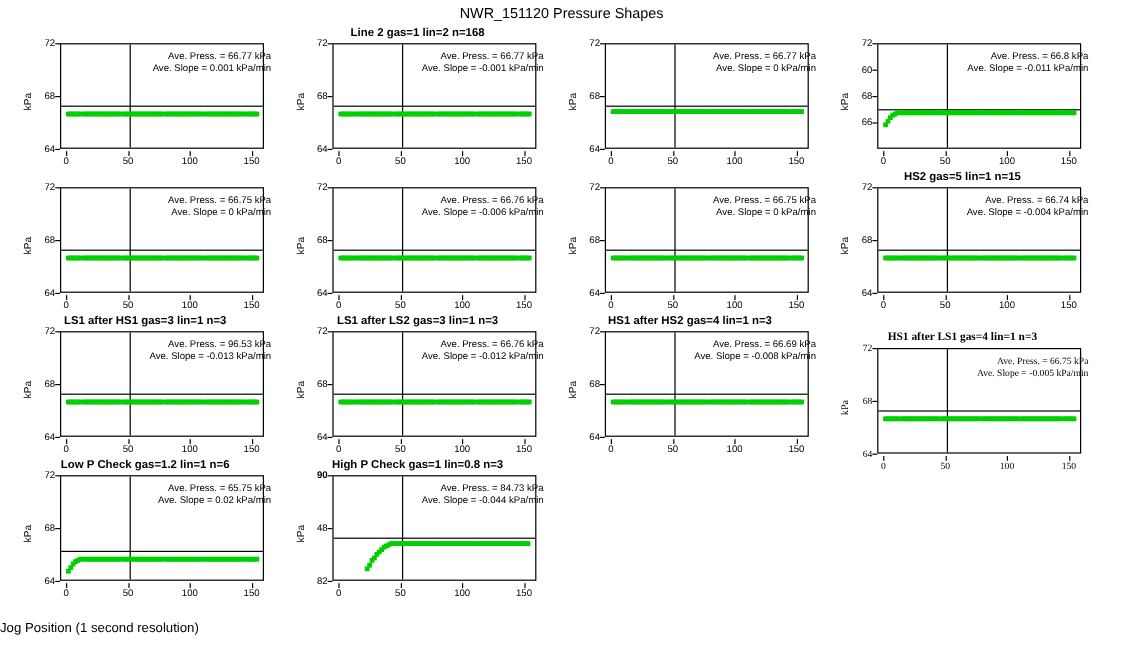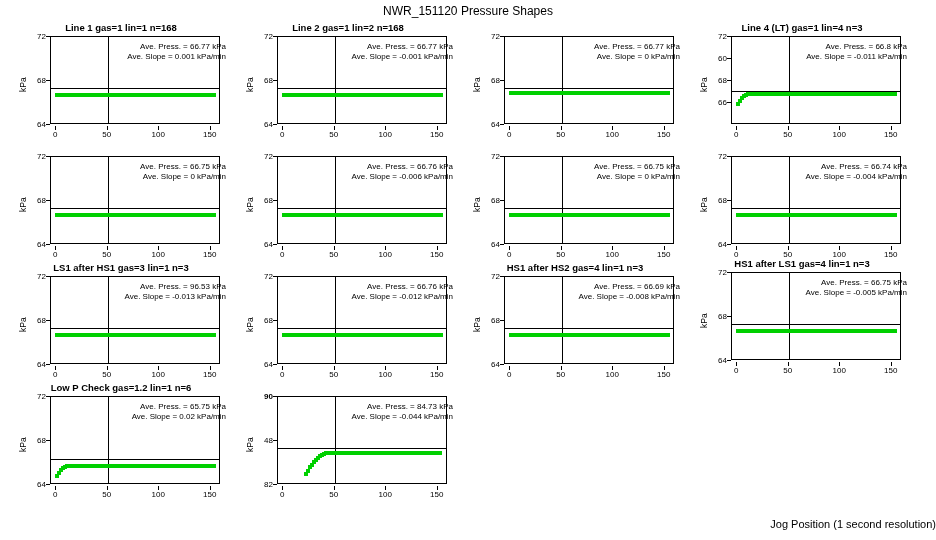--- a/index.html
+++ b/index.html
@@ -6,21 +6,21 @@
   body{
     width:936px;height:540px;background:#ffffff;
     font-family:"Liberation Sans", sans-serif;
     color:#000;overflow:hidden;position:relative;
   }
   #page-title{
     position:absolute;top:4px;left:0;width:936px;text-align:center;
     font-size:12px;color:#000;
   }
   #xaxis-title{
-    position:absolute;top:518px;left:0;width:936px;text-align:right;
+    position:absolute;top:518px;left:0;width:936px;text-align:left;
     font-size:11px;color:#000;
   }
   .panel{position:absolute;}
   .panel-title{
     position:absolute;top:0;left:0;width:100%;text-align:center;
     font-size:9.5px;font-weight:bold;white-space:nowrap;
   }
   .plotbox{
     position:absolute;left:38px;top:14px;width:170px;height:88px;
     border:1px solid #000;background:#fff;box-sizing:border-box;
@@ -53,21 +53,20 @@
       transform:translate(-2px,-2px);}
 </style>
 </head>
 <body>
 
 <div id="page-title">NWR_151120  Pressure Shapes</div>
 <div id="xaxis-title">Jog Position (1 second resolution)</div>
 
 <div id="panels">
     <div class="panel" style="left: 12px; top: 22px; width: 218px; height: 120px;">
-      <div class="panel-title">Line 1 gas=1 lin=1 n=168</div>
       <div class="ylabel" style="left: 6px; top: 70px;">kPa</div>
       <div class="plotbox">
         <div class="hline" style="top: 50.6px;"></div>
         <div class="vline" style="left: 56.6667px;"></div>
         <div class="series">
           <div class="pt" style="left: 6.18182px; top: 57.53px; background: rgb(0, 208, 0);"></div>
           <div class="pt" style="left: 8.24242px; top: 57.53px; background: rgb(0, 208, 0);"></div>
           <div class="pt" style="left: 10.303px; top: 57.53px; background: rgb(0, 208, 0);"></div>
           <div class="pt" style="left: 12.3636px; top: 57.53px; background: rgb(0, 208, 0);"></div>
           <div class="pt" style="left: 14.4242px; top: 57.53px; background: rgb(0, 208, 0);"></div>
@@ -373,21 +372,20 @@
         <div class="xtick" style="left: 5.15152px; top: 4px;">0</div>
         <div class="tickmark-x" style="left: 56.6667px;"></div>
         <div class="xtick" style="left: 56.6667px; top: 4px;">50</div>
         <div class="tickmark-x" style="left: 108.182px;"></div>
         <div class="xtick" style="left: 108.182px; top: 4px;">100</div>
         <div class="tickmark-x" style="left: 159.697px;"></div>
         <div class="xtick" style="left: 159.697px; top: 4px;">150</div>
       </div>
     </div>
     <div class="panel" style="left: 693px; top: 22px; width: 218px; height: 120px;">
-      <div class="panel-title">Line 4 (LT) gas=1 lin=4 n=3</div>
       <div class="ylabel" style="left: 6px; top: 70px;">kPa</div>
       <div class="plotbox">
         <div class="hline" style="top: 53.9px;"></div>
         <div class="vline" style="left: 56.6667px;"></div>
         <div class="series">
           <div class="pt" style="left: 6.18182px; top: 67.1px; background: rgb(0, 208, 0);"></div>
           <div class="pt" style="left: 8.24242px; top: 63.8273px; background: rgb(0, 208, 0);"></div>
           <div class="pt" style="left: 10.303px; top: 61.2091px; background: rgb(0, 208, 0);"></div>
           <div class="pt" style="left: 12.3636px; top: 59.2455px; background: rgb(0, 208, 0);"></div>
           <div class="pt" style="left: 14.4242px; top: 57.9364px; background: rgb(0, 208, 0);"></div>
@@ -800,20 +798,21 @@
         <div class="xtick" style="left: 5.15152px; top: 4px;">0</div>
         <div class="tickmark-x" style="left: 56.6667px;"></div>
         <div class="xtick" style="left: 56.6667px; top: 4px;">50</div>
         <div class="tickmark-x" style="left: 108.182px;"></div>
         <div class="xtick" style="left: 108.182px; top: 4px;">100</div>
         <div class="tickmark-x" style="left: 159.697px;"></div>
         <div class="xtick" style="left: 159.697px; top: 4px;">150</div>
       </div>
     </div>
     <div class="panel" style="left: 693px; top: 142px; width: 218px; height: 120px;">
+      <div class="panel-title">HS2 gas=5 lin=1 n=15</div>
       <div class="ylabel" style="left: 6px; top: 70px;">kPa</div>
       <div class="plotbox">
         <div class="hline" style="top: 50.6px;"></div>
         <div class="vline" style="left: 56.6667px;"></div>
         <div class="series">
           <div class="pt" style="left: 6.18182px; top: 57.86px; background: rgb(0, 208, 0);"></div>
           <div class="pt" style="left: 8.24242px; top: 57.86px; background: rgb(0, 208, 0);"></div>
           <div class="pt" style="left: 10.303px; top: 57.86px; background: rgb(0, 208, 0);"></div>
           <div class="pt" style="left: 12.3636px; top: 57.86px; background: rgb(0, 208, 0);"></div>
           <div class="pt" style="left: 14.4242px; top: 57.86px; background: rgb(0, 208, 0);"></div>
@@ -1013,20 +1012,21 @@
         <div class="xtick" style="left: 5.15152px; top: 4px;">0</div>
         <div class="tickmark-x" style="left: 56.6667px;"></div>
         <div class="xtick" style="left: 56.6667px; top: 4px;">50</div>
         <div class="tickmark-x" style="left: 108.182px;"></div>
         <div class="xtick" style="left: 108.182px; top: 4px;">100</div>
         <div class="tickmark-x" style="left: 159.697px;"></div>
         <div class="xtick" style="left: 159.697px; top: 4px;">150</div>
       </div>
     </div>
     <div class="panel" style="left: 239px; top: 262px; width: 218px; height: 120px;">
+      <div class="panel-title">LS1 after LS2 gas=3 lin=1 n=3</div>
       <div class="ylabel" style="left: 6px; top: 70px;">kPa</div>
       <div class="plotbox">
         <div class="hline" style="top: 50.6px;"></div>
         <div class="vline" style="left: 56.6667px;"></div>
         <div class="series">
           <div class="pt" style="left: 6.18182px; top: 57.64px; background: rgb(0, 208, 0);"></div>
           <div class="pt" style="left: 8.24242px; top: 57.64px; background: rgb(0, 208, 0);"></div>
           <div class="pt" style="left: 10.303px; top: 57.64px; background: rgb(0, 208, 0);"></div>
           <div class="pt" style="left: 12.3636px; top: 57.64px; background: rgb(0, 208, 0);"></div>
           <div class="pt" style="left: 14.4242px; top: 57.64px; background: rgb(0, 208, 0);"></div>
@@ -1225,21 +1225,21 @@
         <div class="tickmark-x" style="left: 5.15152px;"></div>
         <div class="xtick" style="left: 5.15152px; top: 4px;">0</div>
         <div class="tickmark-x" style="left: 56.6667px;"></div>
         <div class="xtick" style="left: 56.6667px; top: 4px;">50</div>
         <div class="tickmark-x" style="left: 108.182px;"></div>
         <div class="xtick" style="left: 108.182px; top: 4px;">100</div>
         <div class="tickmark-x" style="left: 159.697px;"></div>
         <div class="xtick" style="left: 159.697px; top: 4px;">150</div>
       </div>
     </div>
-    <div class="panel" style="left: 693px; top: 258px; width: 218px; height: 120px;">
+    <div class="panel" style="left: 693px; top: 276px; width: 218px; height: 120px; font-family: Liberation Serif, serif;">
       <div class="panel-title">HS1 after LS1 gas=4 lin=1 n=3</div>
       <div class="ylabel" style="left: 6px; top: 70px;">kPa</div>
       <div class="plotbox">
         <div class="hline" style="top: 50.6px;"></div>
         <div class="vline" style="left: 56.6667px;"></div>
         <div class="series">
           <div class="pt" style="left: 6.18182px; top: 57.75px; background: rgb(0, 208, 0);"></div>
           <div class="pt" style="left: 8.24242px; top: 57.75px; background: rgb(0, 208, 0);"></div>
           <div class="pt" style="left: 10.303px; top: 57.75px; background: rgb(0, 208, 0);"></div>
           <div class="pt" style="left: 12.3636px; top: 57.75px; background: rgb(0, 208, 0);"></div>
@@ -1440,20 +1440,21 @@
         <div class="xtick" style="left: 5.15152px; top: 4px;">0</div>
         <div class="tickmark-x" style="left: 56.6667px;"></div>
         <div class="xtick" style="left: 56.6667px; top: 4px;">50</div>
         <div class="tickmark-x" style="left: 108.182px;"></div>
         <div class="xtick" style="left: 108.182px; top: 4px;">100</div>
         <div class="tickmark-x" style="left: 159.697px;"></div>
         <div class="xtick" style="left: 159.697px; top: 4px;">150</div>
       </div>
     </div>
     <div class="panel" style="left: 239px; top: 382px; width: 218px; height: 120px;">
+      <div class="panel-title">High P Check gas=1 lin=0.8 n=3</div>
       <div class="ylabel" style="left: 6px; top: 70px;">kPa</div>
       <div class="plotbox">
         <div class="hline" style="top: 50.6px;"></div>
         <div class="vline" style="left: 56.6667px;"></div>
         <div class="series">
           <div class="pt" style="left: 27.8182px; top: 77px; background: rgb(0, 208, 0);"></div>
           <div class="pt" style="left: 29.8788px; top: 73.5233px; background: rgb(0, 208, 0);"></div>
           <div class="pt" style="left: 31.9394px; top: 70.3626px; background: rgb(0, 208, 0);"></div>
           <div class="pt" style="left: 34px; top: 67.518px; background: rgb(0, 208, 0);"></div>
           <div class="pt" style="left: 36.0606px; top: 64.9894px; background: rgb(0, 208, 0);"></div>

